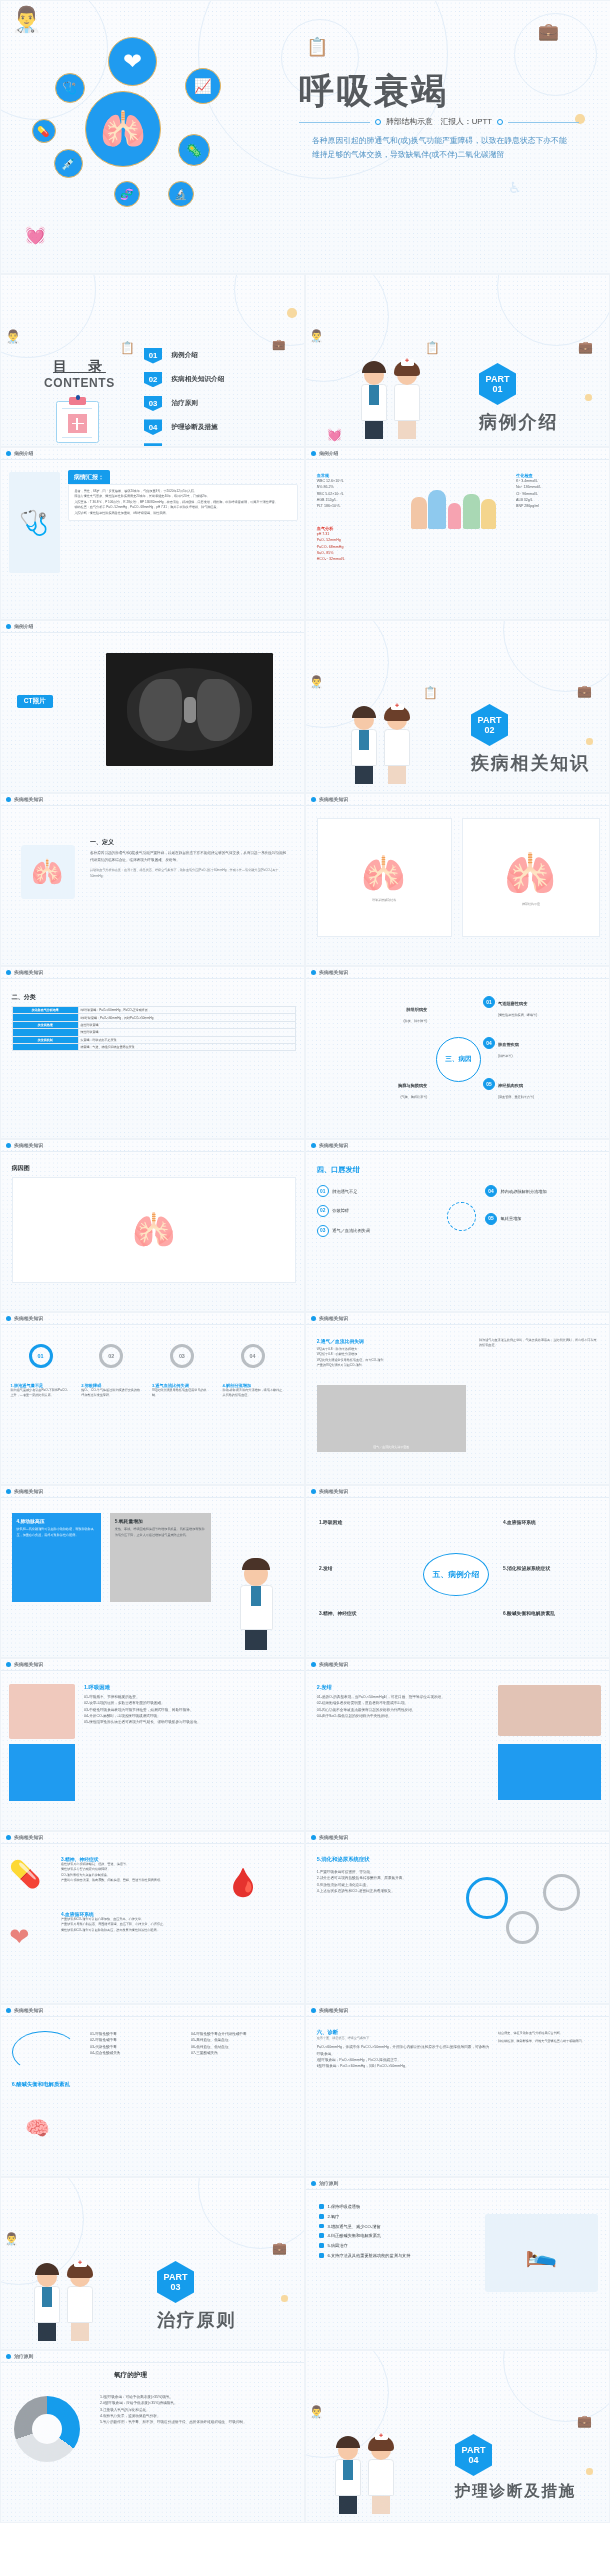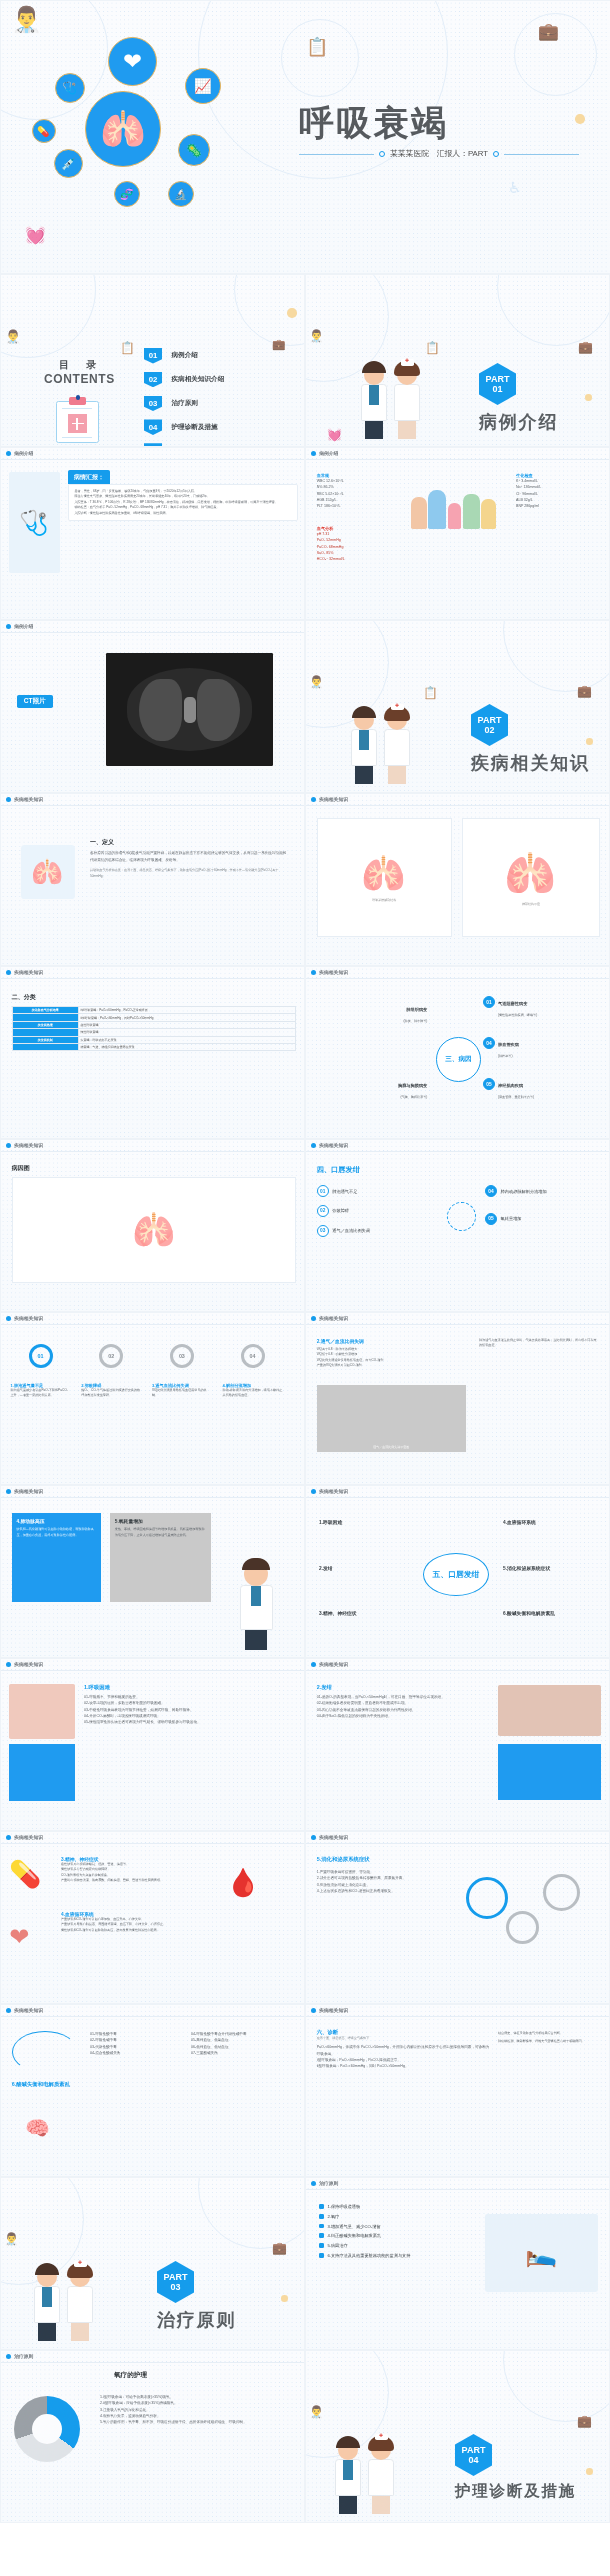--- a/index.html
+++ b/index.html
@@ -44,21 +44,21 @@
   .b4 { width: 30px; height: 30px; left: 36px; top: 48px; font-size: 12px; }
   .b5 { width: 32px; height: 32px; left: 159px; top: 109px; font-size: 13px; }
   .b6 { width: 29px; height: 29px; left: 35px; top: 124px; font-size: 12px; }
   .b7 { width: 26px; height: 26px; left: 95px; top: 156px; font-size: 10.7px; }
   .b8 { width: 26px; height: 26px; left: 149px; top: 156px; font-size: 10.7px; }
   .b9 { width: 24px; height: 24px; left: 13px; top: 94px; font-size: 10px; }
 
   .cover-right { position: absolute; left: 298px; top: 72px; width: 298px; }
   .cover-title {
     font-size: 35px; font-weight: 900; color: #565a5e;
-    letter-spacing: 2.4px; line-height: 1; margin-top: 32px;
+    letter-spacing: 2.4px; line-height: 1;
   }
   .cover-ribbon {
     margin-top: 8.3px; background: #159cec; color: #fff;
     border-radius: 4.8px; font-size: 15.5px; letter-spacing: 3px;
     padding: 4.8px 6px; text-align: center; width: 256px;
   }
   .cover-meta {
     margin-top: 8.3px; display: flex; align-items: center; gap: 4.8px;
     font-size: 7.8px; color: #4d4d4d; width: 280px;
   }
@@ -158,39 +158,40 @@
       <div class="bubble b6">💉</div>
       <div class="bubble b7">🧬</div>
       <div class="bubble b8">🔬</div>
     </div>
 
     <div class="cover-right">
       <div class="cover-title">呼吸衰竭</div>
       <div class="cover-meta">
         <span class="meta-line"></span>
         <span class="meta-ring"></span>
-        <span>某某某医院　汇报人：PART</span>
+        <span>肺部结构示意　汇报人：UPTT</span>
         <span class="meta-ring"></span>
         <span class="meta-line"></span>
       </div>
+      <div class="cover-desc">各种原因引起的肺通气和(或)换气功能严重障碍，以致在静息状态下亦不能维持足够的气体交换，导致缺氧伴(或不伴)二氧化碳潴留</div>
     </div>
   </div>
 
   <div class="grid">
 
     <div class="slide">
       <div class="ring" style="left:-42px;top:-54px;width:137px;height:137px;"></div>
       <div class="ring" style="left:233px;top:-42px;width:113px;height:113px;"></div>
       <div class="dot-orange" style="left:286px;top:33px;"></div>
       <div class="glyph" style="left:4.8px;top:55px;font-size:13px;">👨‍⚕</div>
       <div class="glyph" style="left:271px;top:64px;font-size:10.7px;">💼</div>
       <div class="glyph" style="left:119px;top:67px;font-size:12px;">📋</div>
 
       <div style="position:absolute;left:25px;top:83px;width:107px;text-align:center;">
-        <div style="font-size:10px;font-weight:900;color:#4a4e52;letter-spacing:3.6px;">目　录</div>
+        <div style="font-size:14px;font-weight:900;color:#4a4e52;letter-spacing:3.6px;text-decoration:underline;">目　录</div>
         <div style="font-size:12px;font-weight:bold;color:#595d61;letter-spacing:0.6px;">CONTENTS</div>
       </div>
       <div style="position:absolute;left:55px;top:126px;width:47px;height:42px;">
         <div style="width:43px;height:42px;background:#fff;border:1.2px solid #9fd4f2;border-radius:2.4px;"></div>
         <div style="position:absolute;left:13px;top:-3.6px;width:16.7px;height:7.2px;background:#ef7b8e;border-radius:1.8px;"></div>
         <div style="position:absolute;left:19.7px;top:-6px;width:4.8px;height:4.8px;background:#1a4fa0;border-radius:50%;"></div>
         <div style="position:absolute;left:12px;top:13px;width:19px;height:19px;background:#f4a0ad;"></div>
         <div style="position:absolute;left:15.5px;top:21.5px;width:12px;height:1.8px;background:#fff;"></div>
         <div style="position:absolute;left:20px;top:16.7px;width:1.8px;height:12px;background:#fff;"></div>
         <div style="position:absolute;left:6px;top:7.2px;width:30px;height:1.2px;background:#cfe7f7;"></div>
@@ -609,21 +610,21 @@
       </div>
     </div>
 
     <div class="slide">
       <div class="sl-head">
         <span class="pill"></span>
         <span class="txt">疾病相关知识</span>
       </div>
       <div class="sl-rule"></div>
 
-      <div style="position:absolute;left:117px;top:67px;width:66px;height:43px;border-radius:50%;border:1.8px solid #159cec;display:flex;align-items:center;justify-content:center;font-size:7.8px;font-weight:bold;color:#159cec;background:#fff;">五、口唇发绀</div>
+      <div style="position:absolute;left:117px;top:67px;width:66px;height:43px;border-radius:50%;border:1.8px solid #159cec;display:flex;align-items:center;justify-content:center;font-size:7.8px;font-weight:bold;color:#159cec;background:#fff;">五、病例介绍</div>
 
       <div style="position:absolute;left:13px;top:33px;font-size:4.8px;font-weight:bold;color:#3a4045;">
         <span>1</span>.<span>呼吸困难</span>
       </div>
       <div style="position:absolute;left:13px;top:79px;font-size:4.8px;font-weight:bold;color:#3a4045;">
         <span>2</span>.<span>发绀</span>
       </div>
       <div style="position:absolute;left:13px;top:124px;font-size:4.8px;font-weight:bold;color:#3a4045;">
         <span>3</span>.<span>精神、神经症状</span>
       </div>

